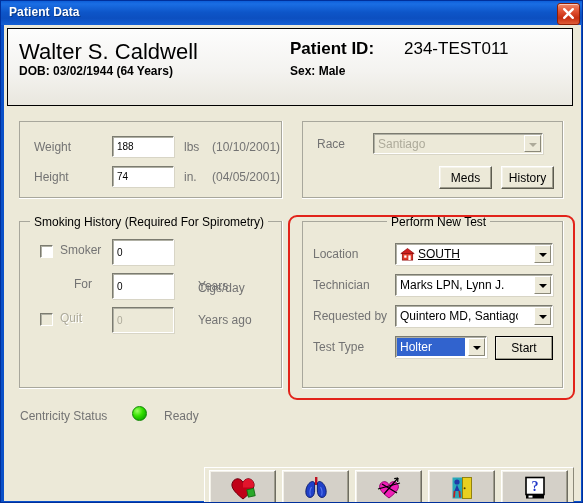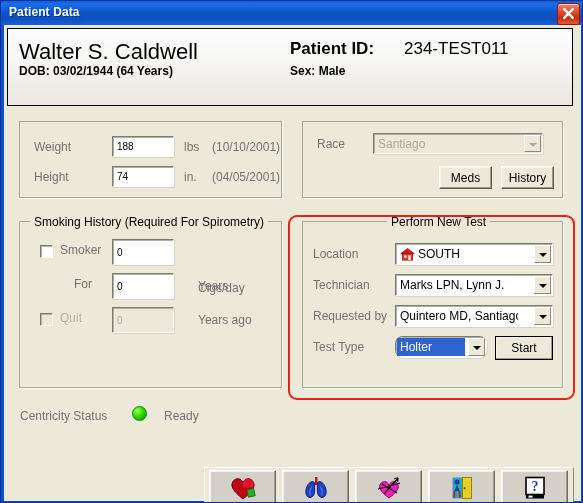--- a/index.html
+++ b/index.html
@@ -209,21 +209,21 @@
   .combo.disabled { background: #ece9d8; }
   .combo-text {
     position: absolute;
     left: 4px;
     top: 3px;
     font-size: 12px;
     color: #000;
     white-space: nowrap;
     overflow: hidden;
   }
-  .combo-text.withicon { left: 22px; }
+  .combo-text.withicon { left: 22px; text-decoration: underline; }
   .combo.disabled .combo-text { color: #adaa9a; }
   .combo-text.selected {
     left: 1px; top: 1px;
     background: #3163ce;
     color: #ffffff;
     padding: 2px 3px 2px 3px;
     width: calc(100% - 22px);
     box-sizing: border-box;
   }
   .combo-arrow {
@@ -421,21 +421,21 @@
         <div class="combo-arrow"></div>
       </div>
 
       <div class="lbl" style="left:10px; top:87px;">Requested by</div>
       <div class="combo" style="left:92px; top:83px; width:158px; height:22px;">
         <div class="combo-text" style="width:118px;">Quintero MD, Santiago S</div>
         <div class="combo-arrow"></div>
       </div>
 
       <div class="lbl" style="left:10px; top:118px;">Test Type</div>
-      <div class="combo" style="left:92px; top:114px; width:92px; height:22px;border-radius:8px;">
+      <div class="combo" style="left:92px; top:114px; width:92px; height:22px;">
         <div class="combo-text selected">Holter</div>
         <div class="combo-arrow"></div>
       </div>
       <div class="btn default" style="left:192px; top:114px; width:58px; height:24px;">Start</div>
     </div>
 
     <div class="red-box" style="left:284px; top:190px; width:287px; height:185px;"></div>
 
     <div class="lbl" style="left:16px; top:384px;">Centricity Status</div>
     <div class="status-led" style="left:128px; top:381px;"></div>

